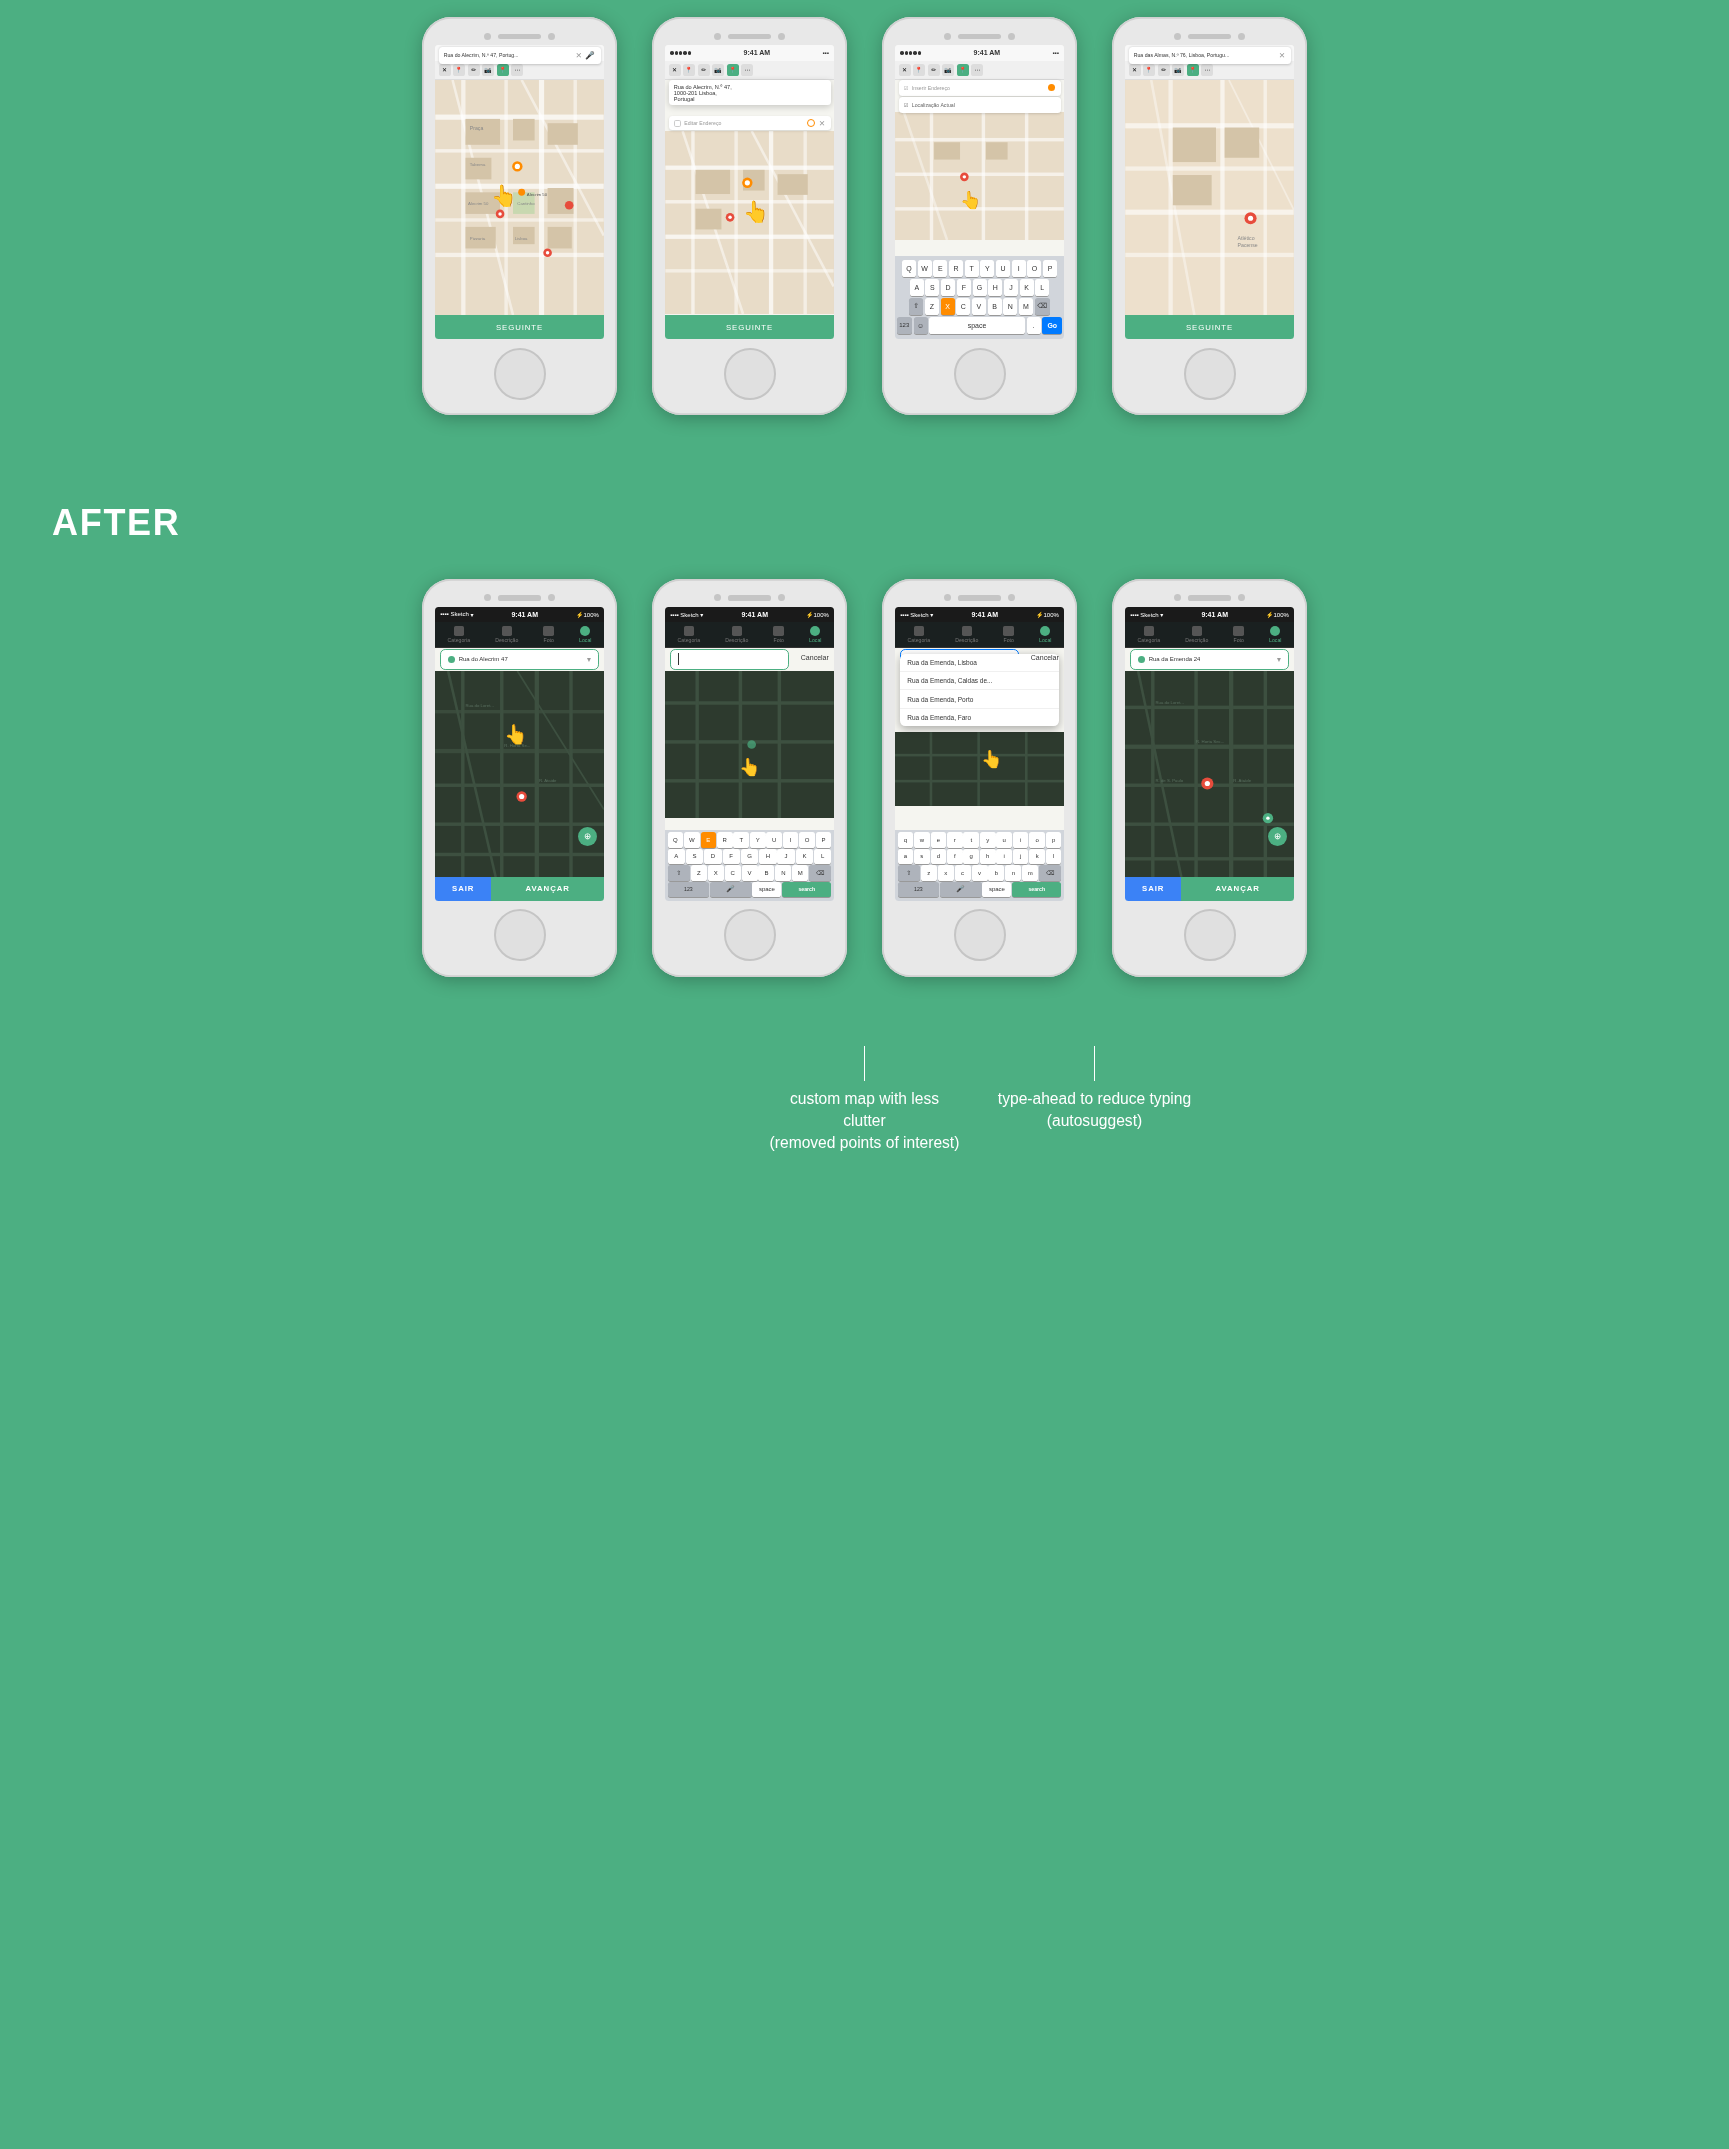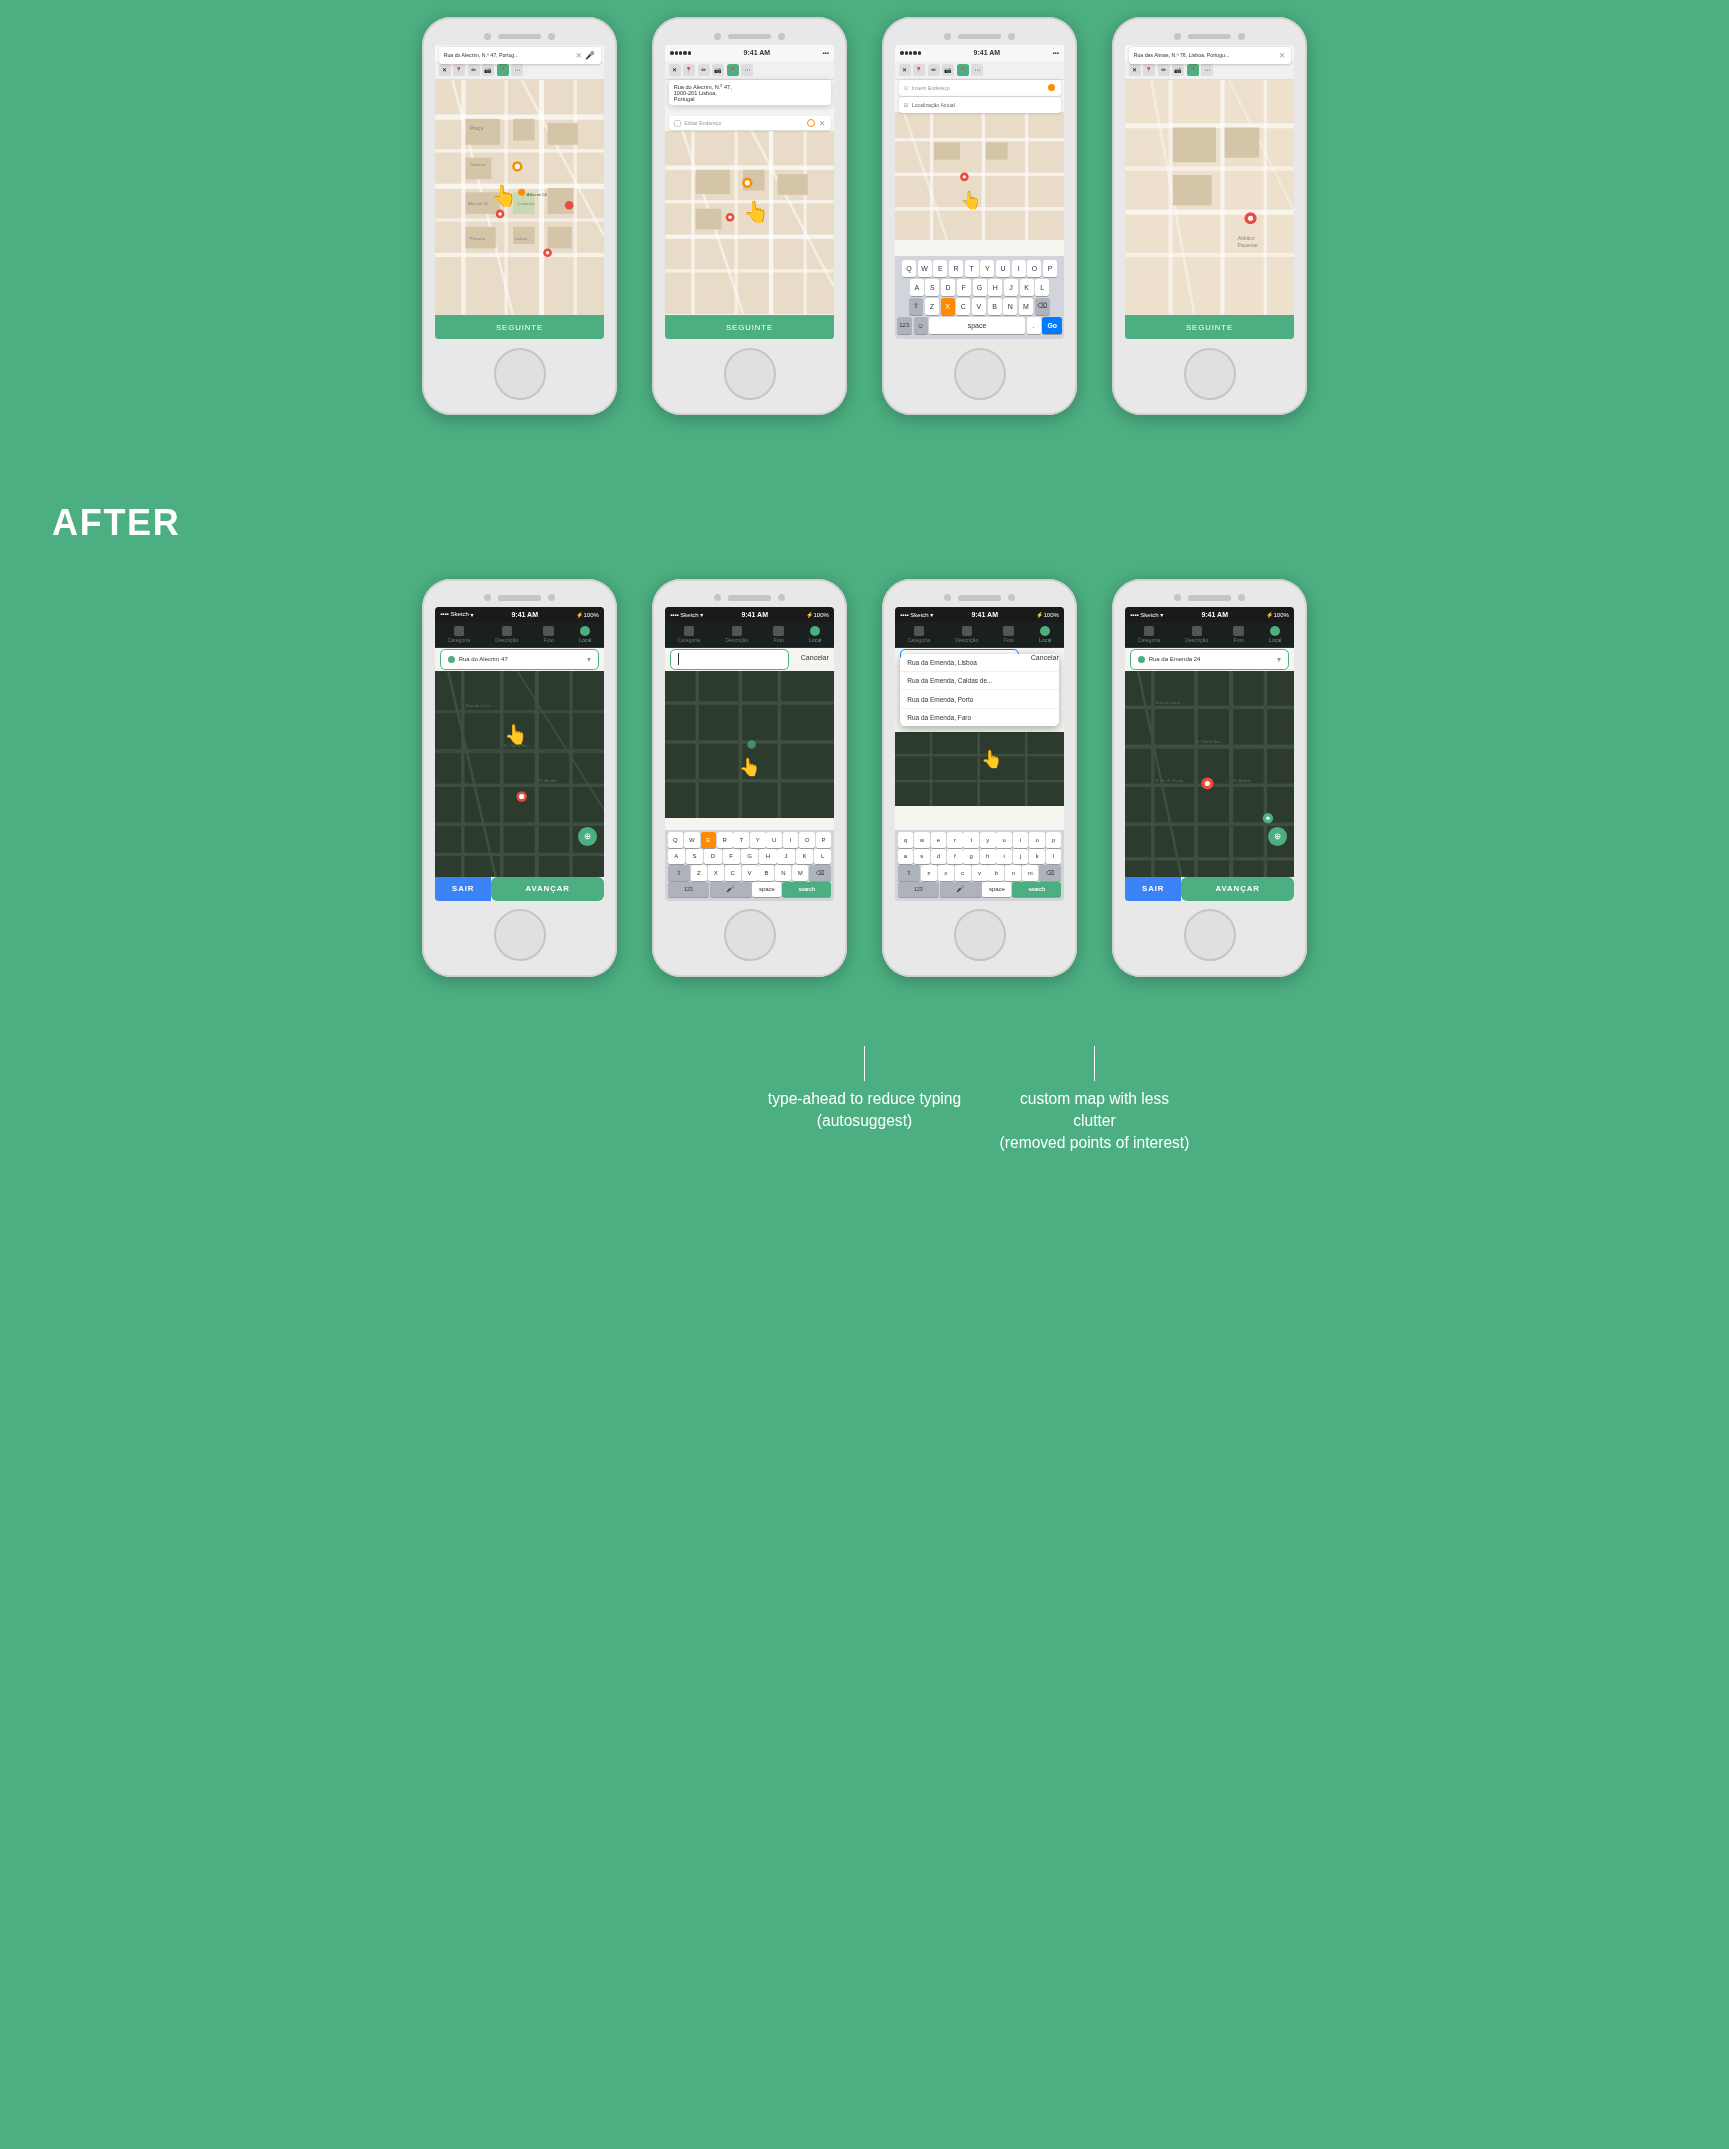--- a/index.html
+++ b/index.html
@@ -297,21 +297,20 @@
     .btn-avancar {
       flex: 2;
       background: #4CAF82;
       display: flex;
       align-items: center;
       justify-content: center;
       font-size: 7.8px;
       font-weight: 700;
       color: white;
       letter-spacing: 0.9px;
-      border-radius: 6px;
     }
 
     
     .captions-row {
       display: flex;
       flex-direction: row;
       justify-content: center;
       gap: 35px;
       padding: 17.3px 35px 52px 35px;
     }
@@ -1150,21 +1149,21 @@
       <div class="phone-bottom-bar"></div>
     </div>
 
   </div>
 
   <div class="captions-row">
     <div class="caption-item">
     </div>
     <div class="caption-item">
       <div class="caption-line"></div>
-      <div class="caption-text">type-ahead to reduce typing<br>(autosuggest)</div>
+      <div class="caption-text">custom map with less clutter<br>(removed points of interest)</div>
     </div>
     <div class="caption-item">
       <div class="caption-line"></div>
-      <div class="caption-text">custom map with less clutter<br>(removed points of interest)</div>
+      <div class="caption-text">type-ahead to reduce typing<br>(autosuggest)</div>
     </div>
   </div>
 </div>
 
 
 </body></html>

